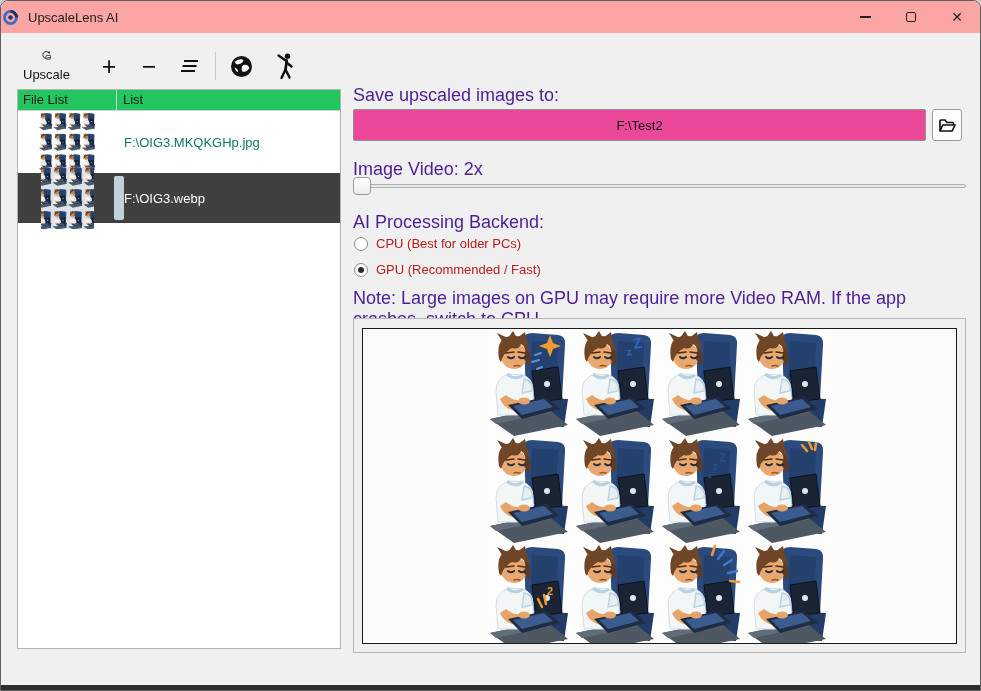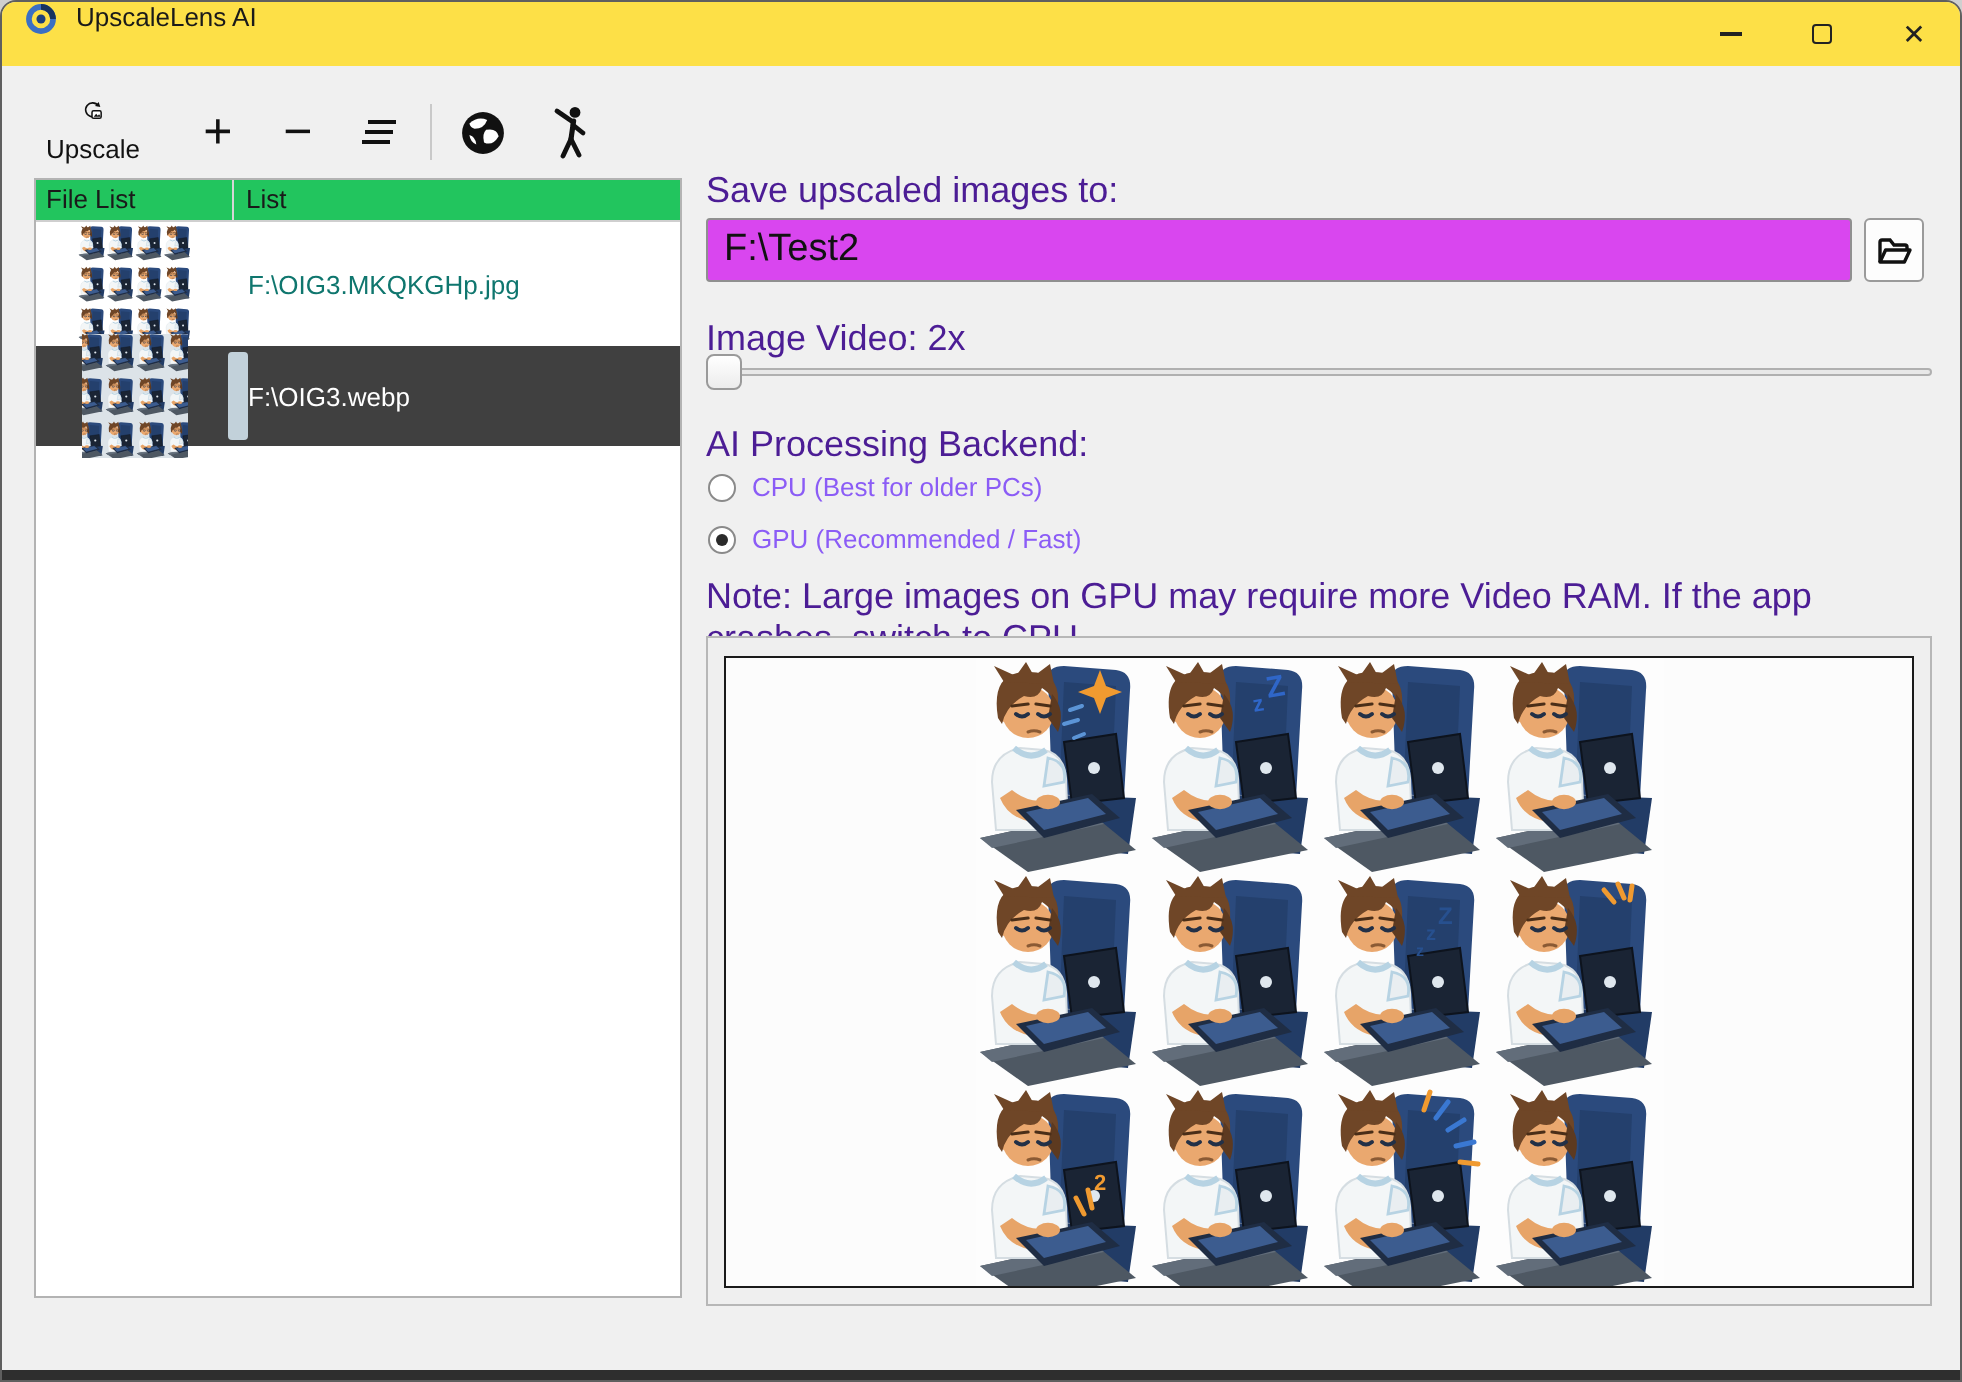--- a/index.html
+++ b/index.html
@@ -3,22 +3,22 @@
 <meta charset="utf-8">
 <style>
   * { box-sizing: border-box; margin: 0; padding: 0; }
   html,body { background:#cfcfcf; }
   body { font-family: "Liberation Sans", sans-serif; }
 
   .window { position:relative; width:981px; height:691px; background:#f0f0f0;
     border:1px solid #5f5f5f; border-radius:8px 8px 0 0; overflow:hidden; }
 
   
-  .titlebar { position:absolute; top:0; left:0; right:0; height:32px; background:#fde047;
-    display:flex; padding-left:11px; }
+  .titlebar { position:absolute; top:0; left:0; right:0; height:32px; background:#fca5a5;
+    display:flex; align-items:center; padding-left:1px; }
   .titlebar .title { margin-left:9px; font-size:13px; color:#1a1a1a; }
   .win-controls { position:absolute; right:0; top:0; height:32px; display:flex; }
   .win-btn { width:46px; height:32px; display:flex; align-items:center; justify-content:center; color:#222; }
   .glyph-min { width:11px; height:1.5px; background:#222; }
   .glyph-max { width:10px; height:10px; border:1.2px solid #222; border-radius:2px; }
   .glyph-close { font-size:14px; line-height:1; }
 
   
   .toolbar { position:absolute; top:48px; left:18px; height:34px; display:flex; align-items:center; }
   .tool-btn { display:flex; align-items:center; justify-content:center; height:32px; color:#111; cursor:default; }
@@ -40,32 +40,32 @@
   .ft-row.r2 { height:50px; background:#404040; color:#fff; }
   .ft-thumb { position:absolute; left:21px; top:50%; transform:translateY(-50%); display:block; }
   .ft-path { position:absolute; left:106px; font-size:13px; white-space:nowrap; }
   .thumb-scroll { position:absolute; left:96px; top:3px; bottom:3px; width:10px;
     background:#c2d1da; border-radius:2px; }
 
   
   .right-panel { position:absolute; left:352px; top:0; width:613px; height:691px; }
   .rp-label { position:absolute; font-size:18px; color:#4c1d95; }
   .path-input { position:absolute; left:0; top:108px; width:573px; height:32px; border:1px solid #8f8f8f;
-    border-radius:2px; background:#d946ef; font-family:"Liberation Sans",sans-serif; font-size:19px;
-    color:#111; padding:0 8px; outline:none; }
+    border-radius:2px; background:#ec4899; font-family:"Liberation Sans",sans-serif; font-size:13px;
+    color:#111; padding:0 8px; outline:none;text-align:center; }
   .folder-btn { position:absolute; left:579px; top:108px; width:30px; height:32px; background:#fdfdfd;
     border:1px solid #9a9a9a; border-radius:3px; display:flex; align-items:center; justify-content:center; }
 
   .slider { position:absolute; left:0; top:176px; width:613px; height:18px; }
   .slider-track { position:absolute; left:0; right:0; top:7px; height:4px; background:#e8e8e8;
     border:1px solid #b0b0b0; border-radius:2px; }
   .slider-handle { position:absolute; left:0; top:0; width:18px; height:18px;
     background:linear-gradient(#fff,#ececec); border:1px solid #9a9a9a; border-radius:4px; }
 
-  .radio-row { position:absolute; display:flex; align-items:center; gap:8px; font-size:13px; color:#8b5cf6; }
+  .radio-row { position:absolute; display:flex; align-items:center; gap:8px; font-size:13px; color:#b91c1c; }
   .radio { position:relative; width:14px; height:14px; border:1px solid #8a8a8a; border-radius:50%; background:#fff; }
   .radio.checked::after { content:""; position:absolute; left:3px; top:3px; width:6px; height:6px;
     border-radius:50%; background:#2b2b2b; }
 
   .preview-panel { position:absolute; left:0; top:317px; width:613px; height:335px;
     border:1px solid #b7b7b7; background:#efefef; }
   .preview-frame { position:absolute; left:8px; right:8px; top:9px; bottom:8px;
     border:1px solid #1a1a1a; background:#fcfcfc; overflow:hidden; }
   .preview-img { position:absolute; left:125px; top:0; background:#fdfdfd; }
 

